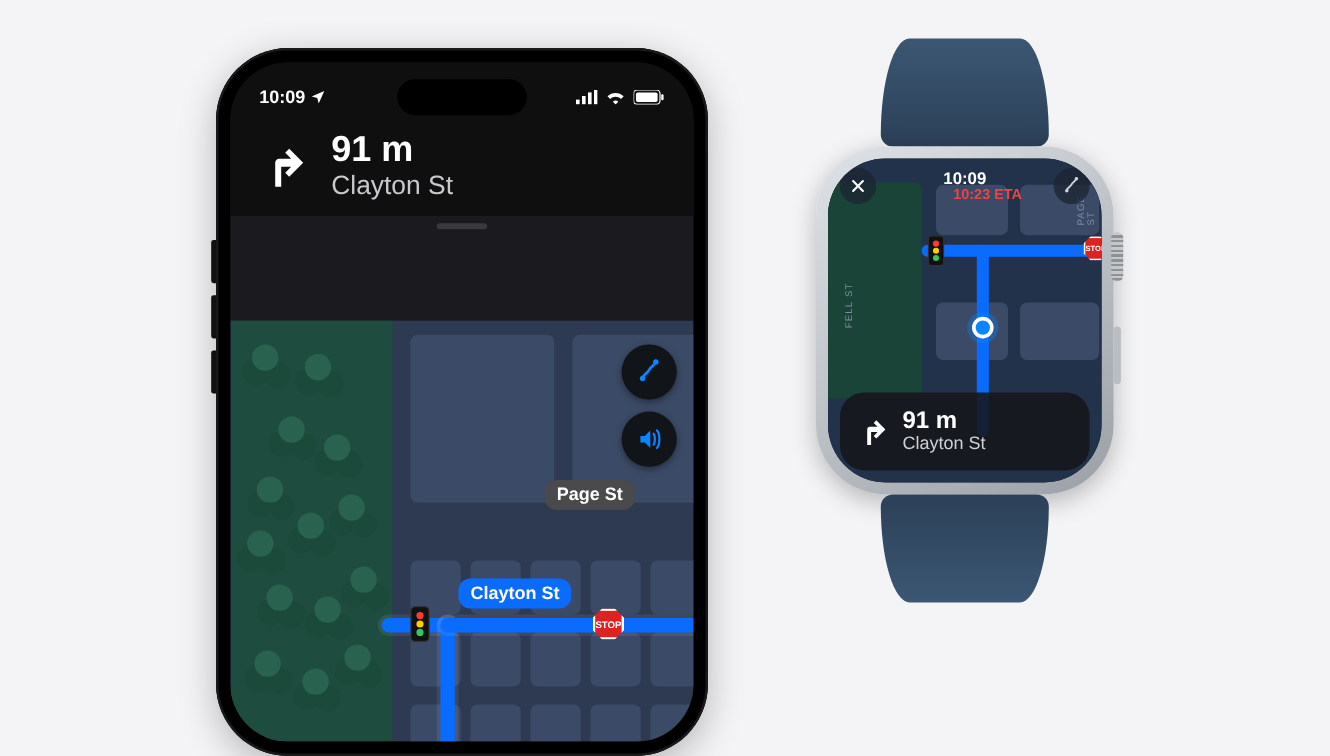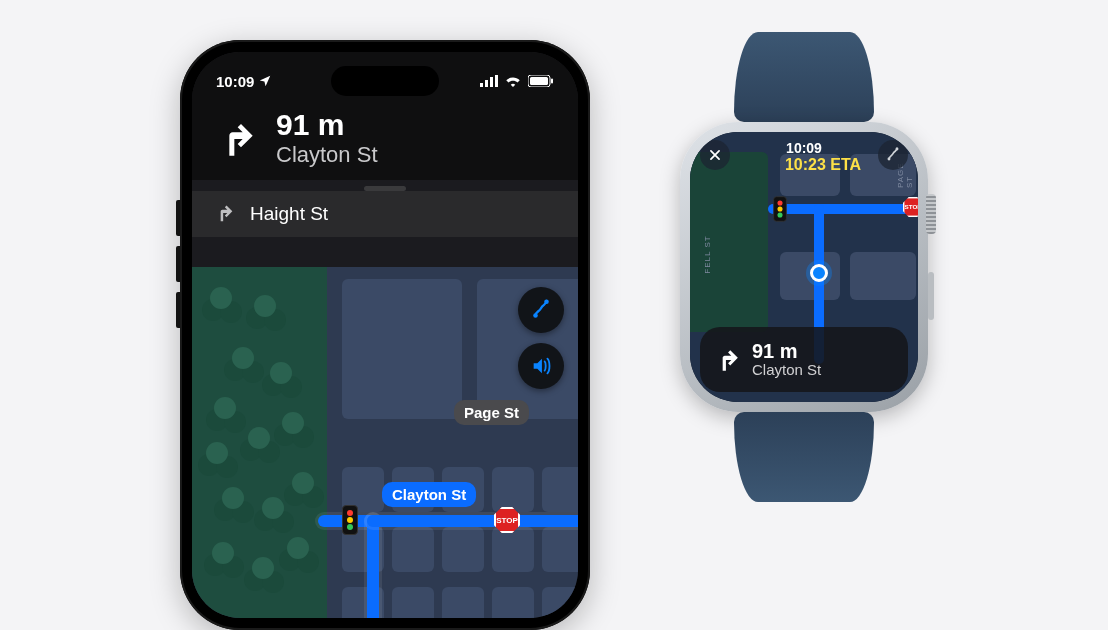--- a/index.html
+++ b/index.html
@@ -207,21 +207,21 @@
     box-shadow:0 0 0 4px rgba(10,132,255,.35);
   }
 
   .watch-top {
     position:absolute; top:8px; left:0; right:0;
     display:flex; align-items:flex-start; justify-content:space-between;
     padding:0 10px;
   }
   .watch-top .center { text-align:center; font-size:14px; line-height:1.15; }
   .watch-top .center .time { color:#fff; font-weight:600; }
-  .watch-top .center .eta  { color:#fde047; font-size:16px; font-weight:600;margin-left:38px; }
+  .watch-top .center .eta  { color:#ef4444; font-size:12px; font-weight:600;margin-left:38px; }
   .watch-top .pill {
     width:30px; height:30px; border-radius:50%;
     background:rgba(28,36,50,.75);
     display:flex; align-items:center; justify-content:center;
     color:#fff; cursor:pointer;
   }
 
   .watch-banner {
     position:absolute; left:10px; right:10px; bottom:10px;
     background:rgba(20,22,26,.88);
@@ -285,28 +285,20 @@
             <path d="M8 22V10c0-1.1.9-2 2-2h6l-3-3 2-2 7 7-7 7-2-2 3-3h-5v10H8z" fill="#fff"></path>
           </svg>
       </span>
       <div>
         <div class="dist">91 m</div>
         <div class="street">Clayton St</div>
       </div>
     </div>
     <div class="grabber"></div>
 
-    <div class="next-turn-row">
-      <span class="mini-turn">
-        <svg width="20" height="20" viewBox="0 0 24 24">
-            <path d="M8 22V10c0-1.1.9-2 2-2h6l-3-3 2-2 7 7-7 7-2-2 3-3h-5v10H8z" fill="#bfbfc1"></path>
-          </svg>
-      </span>
-      <span>Haight St</span>
-    </div>
 
     <div class="map-phone">
       <div class="map-bg-phone">
 
         <div class="park"></div>
         <div class="tree" style="left:18px; top:20px;"></div>
         <div class="tree" style="left:62px; top:28px;"></div>
         <div class="tree" style="left:40px; top:80px;"></div>
         <div class="tree" style="left:78px; top:95px;"></div>
         <div class="tree" style="left:22px; top:130px;"></div>

